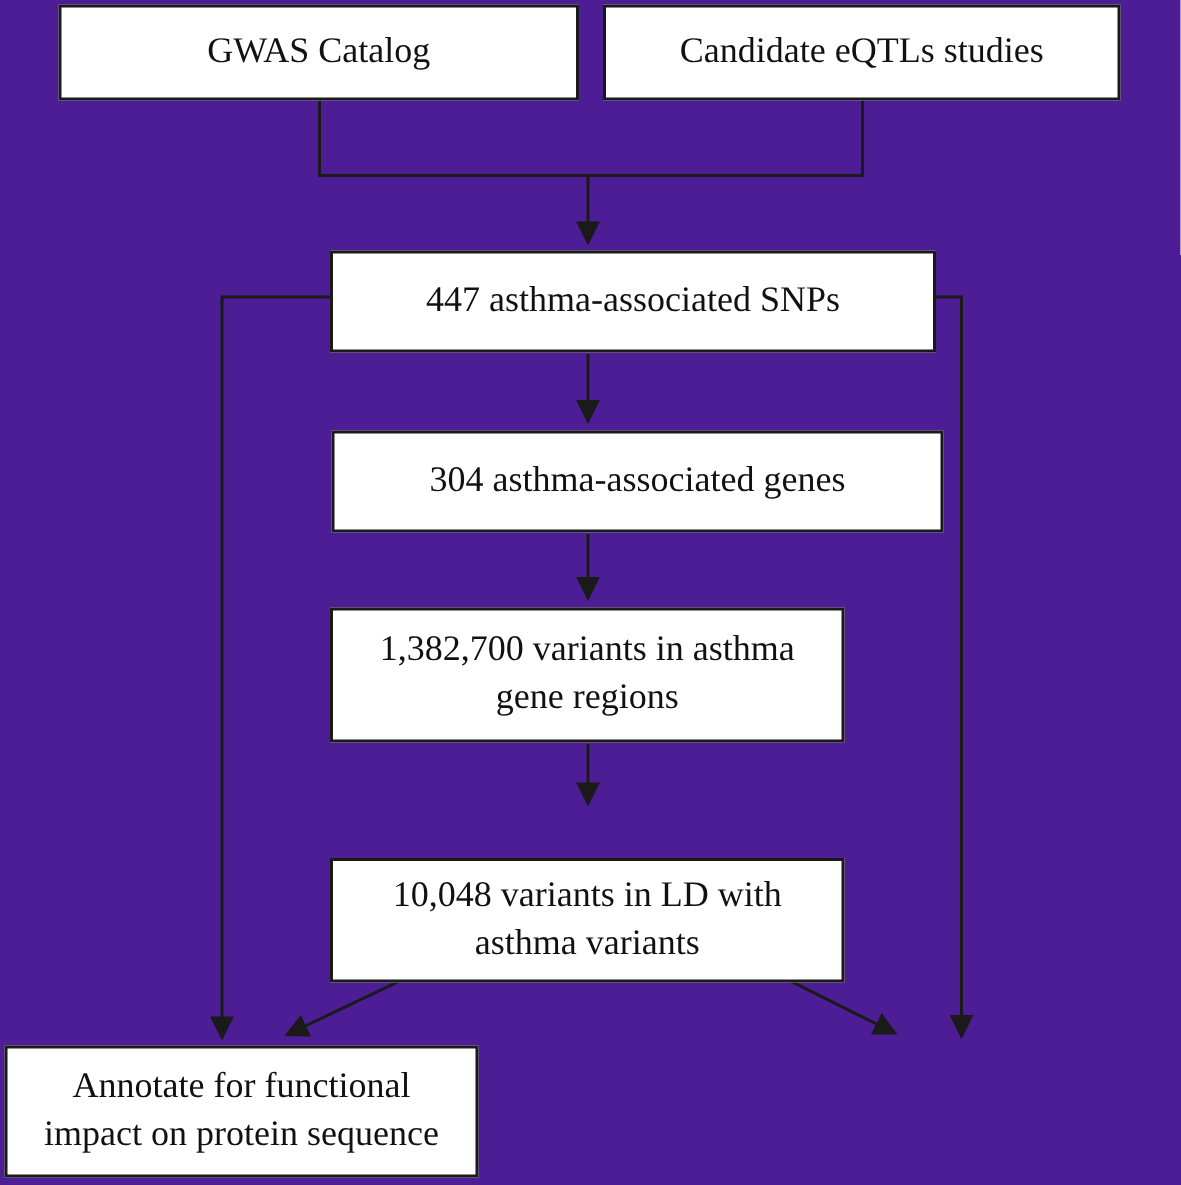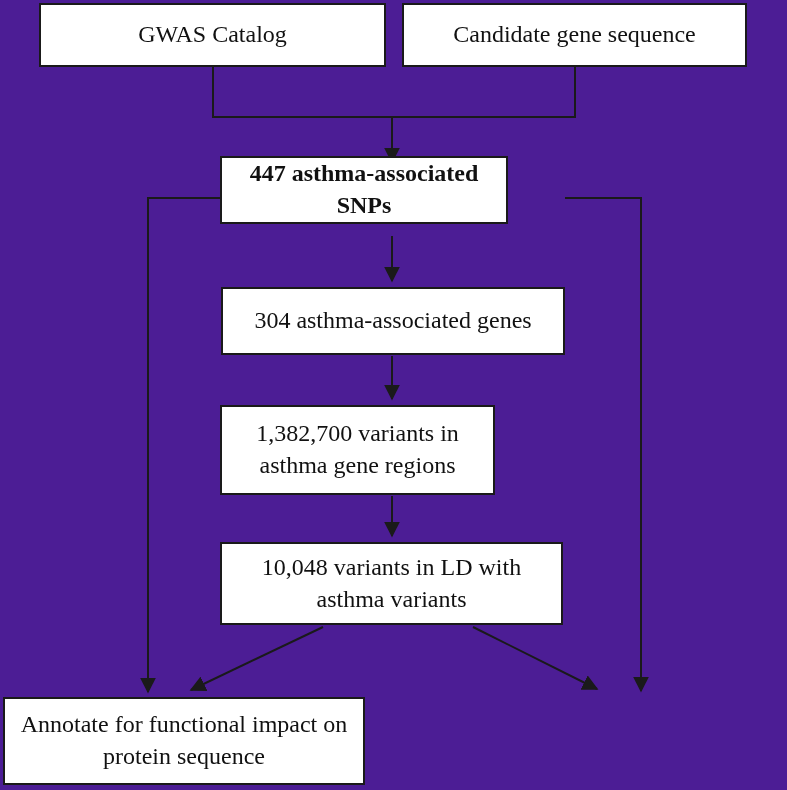--- a/index.html
+++ b/index.html
@@ -39,25 +39,25 @@
     display: flex;
     align-items: center;
     justify-content: center;
     text-align: center;
     font-size: 24px;
     line-height: 1.32;
     color: #111111;
   }
   .node-gwas       { left: 39px;  top: 3px;   width: 347px; height: 64px; }
   .node-candidate  { left: 402px; top: 3px;   width: 345px; height: 64px; }
-  .node-snps       { left: 220px; top: 156px; width: 288px; height: 68px; font-weight: bold; }
-  .node-genes      { left: 221px; top: 287px; width: 344px; height: 68px; }
-  .node-variants   { left: 220px; top: 405px; width: 275px; height: 90px; padding: 0 14px; }
-  .node-ld         { left: 220px; top: 542px; width: 343px; height: 83px; padding: 0 14px; }
-  .node-protein    { left: 3px;   top: 697px; width: 362px; height: 88px; padding: 0 10px; }
+  .node-snps       { left: 220px; top: 167px; width: 404px; height: 68px; }
+  .node-genes      { left: 221px; top: 287px; width: 408px; height: 68px; }
+  .node-variants   { left: 220px; top: 405px; width: 343px; height: 90px; padding: 0 14px; }
+  .node-ld         { left: 220px; top: 572px; width: 343px; height: 83px; padding: 0 14px; }
+  .node-protein    { left: 3px;   top: 697px; width: 316px; height: 88px; padding: 0 10px; }
   .node-eqtl       { left: 419px; top: 696px; width: 354px; height: 90px; padding: 0 10px; }
 </style>
 </head>
 <body>
 
 <div class="canvas">
 
   <svg class="connectors" width="787" height="790" viewBox="0 0 787 790">
     <defs>
       <marker id="arrow" viewBox="0 0 10 10" refX="9" refY="5" markerWidth="8" markerHeight="8" orient="auto-start-reverse">
@@ -79,21 +79,21 @@
 
     <line x1="323" y1="627" x2="191" y2="690" marker-end="url(#arrow)"></line>
     <line x1="473" y1="627" x2="597" y2="689" marker-end="url(#arrow)"></line>
   </svg>
 
   <div class="node node-gwas">
     <span>GWAS Catalog</span>
   </div>
 
   <div class="node node-candidate">
-    <span>Candidate gene sequence</span>
+    <span>Candidate eQTLs studies</span>
   </div>
 
   <div class="node node-snps">
     <span>447 asthma-associated SNPs</span>
   </div>
 
   <div class="node node-genes">
     <span>304 asthma-associated genes</span>
   </div>
 

